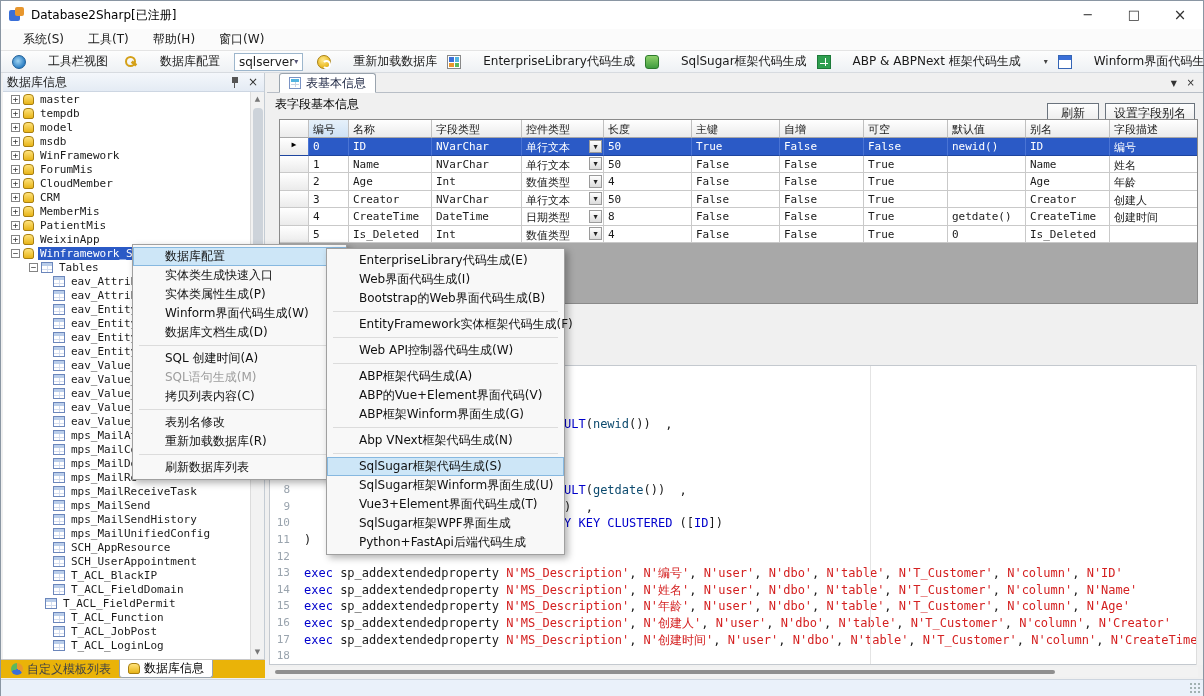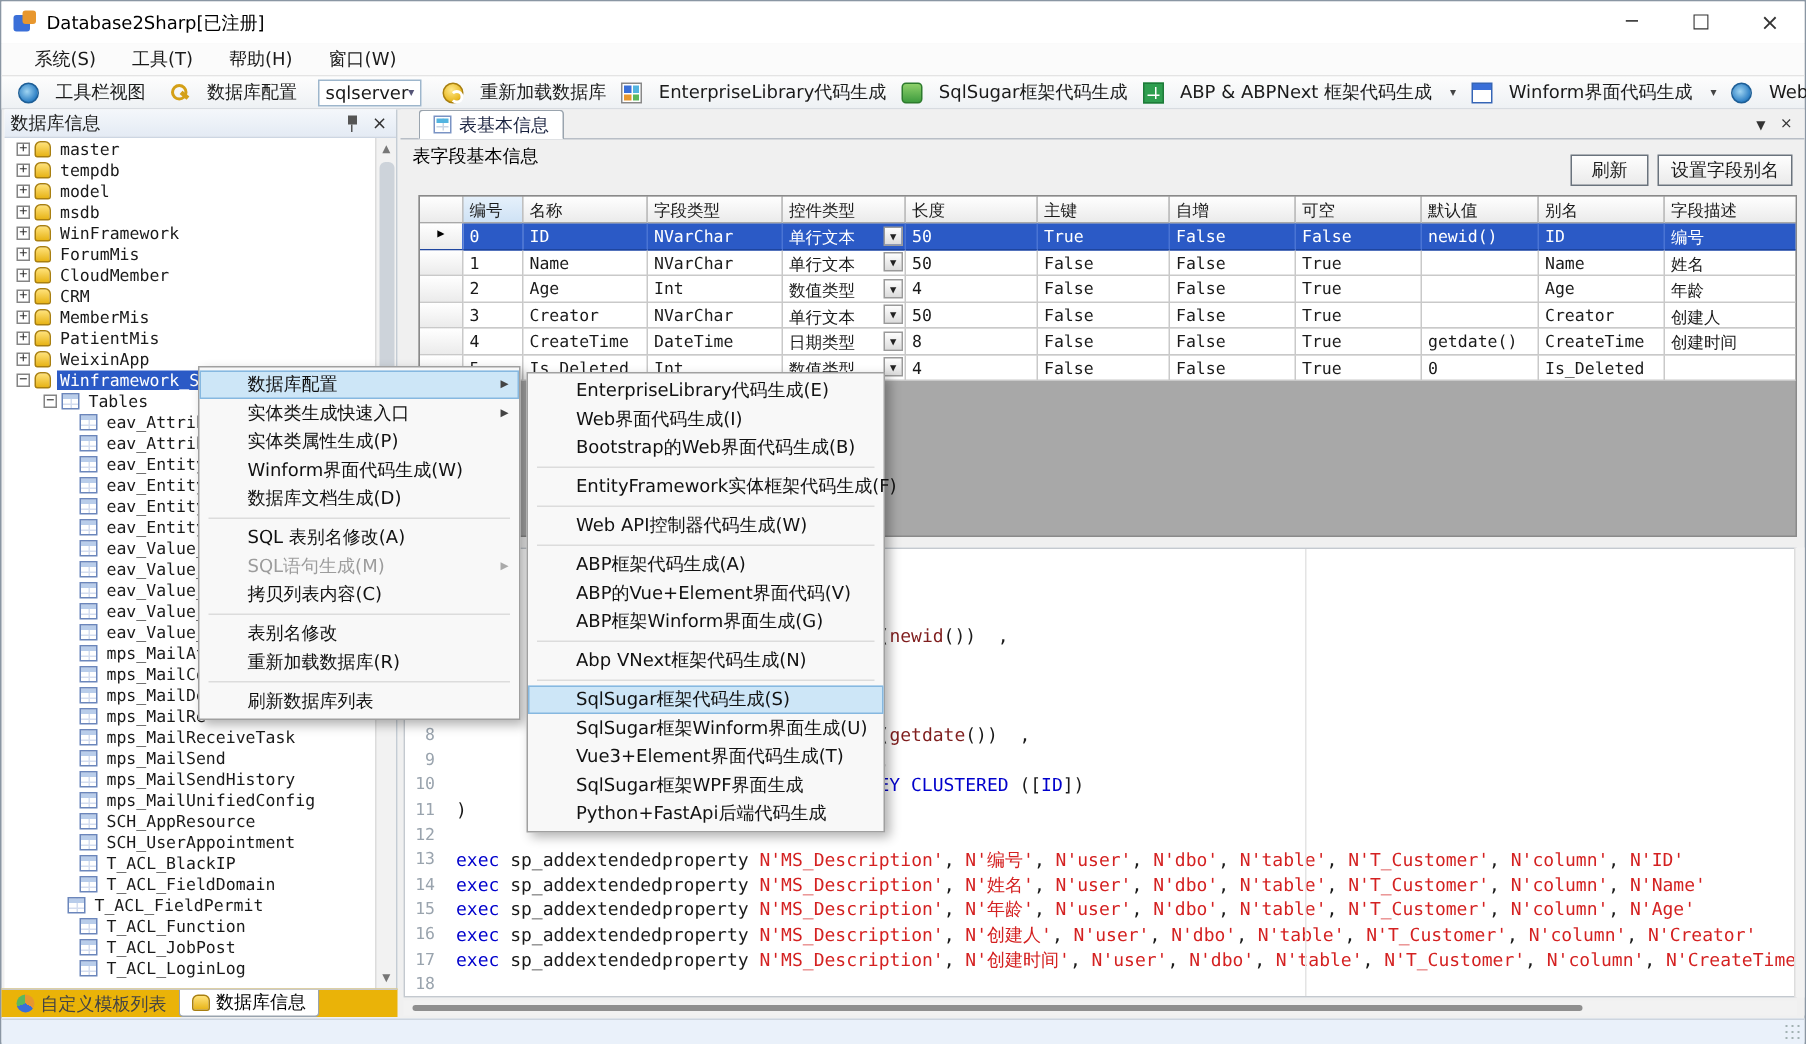--- a/index.html
+++ b/index.html
@@ -13,21 +13,21 @@
   .appicon:before { content:""; position:absolute; left:0; top:3px; width:11px; height:11px; background:#3a6fd8; border-radius:2px; }
   .appicon:after { content:""; position:absolute; left:6px; top:0; width:9px; height:9px; background:#e8972e; border-radius:2px; }
   .title-text { font-size:12px; color:#000; }
   .wctl { position:absolute; top:0; height:28px; width:46px; text-align:center; line-height:28px; font-size:13px; color:#333; }
   .wctl.min { right:92px; } .wctl.max { right:46px; } .wctl.cls { right:0; font-size:15px; }
 
   .menubar { position:absolute; left:0; top:28px; width:100%; height:22px; background:#fbfbfb; border-bottom:1px solid #e4e4e4; display:flex; align-items:center; padding-left:10px; }
   .menubar span { padding:2px 12px; }
 
   .toolbar { position:absolute; left:0; top:50px; width:100%; height:22px; background:linear-gradient(#fdfdfd,#eef1f4); border-bottom:1px solid #d7dbe0; display:flex; align-items:center; padding-left:6px; }
-  .tbtn { display:flex; align-items:center; gap:11px; padding:1px 5px; white-space:nowrap; }
+  .tbtn { display:flex; align-items:center; gap:22px; padding:1px 5px; white-space:nowrap; }
   .tsep { width:1px; height:16px; background:#cfcfcf; margin:0 3px; }
   .tdrop { font-size:8px; color:#444; margin-left:1px; }
   .combo { width:104px; height:18px; background:#fff; border:1px solid #9db6cc; display:flex; align-items:center; justify-content:space-between; padding:0 4px; margin:0 3px; }
   .combo .chev { font-size:8px; color:#557; }
 
   
   .ti { width:14px; height:14px; position:relative; flex:none; }
   .ti-globe { border-radius:50%; background:radial-gradient(circle at 5px 5px,#9fd4f2,#2d7fc4 70%); border:1px solid #1d5e96; }
   .ti-keys { }
   .ti-keys:before { content:""; position:absolute; left:1px; top:1px; width:7px; height:7px; border:2px solid #d4a018; border-radius:50%; }
@@ -87,49 +87,49 @@
       linear-gradient(#c8d4e4,#c8d4e4) 4px 0/1px 100% no-repeat; }
   .strip-ic { position:absolute; top:4px; font-size:10px; color:#333; }
   .strip-drop { right:26px; font-size:8px; top:6px; }
   .strip-x { right:8px; }
   .sectionlabel { position:absolute; left:8px; top:23px; font-size:12px; color:#000; }
   .btn { position:absolute; top:30px; height:21px; background:linear-gradient(#fefefe,#eaeaea); border:1px solid #6a737d; text-align:center; font-size:12px; line-height:19px; }
   .btn.refresh { right:104px; width:52px; }
   .btn.alias { right:8px; width:90px; }
 
   
-  .grid { position:absolute; left:12px; top:57px; width:919px; height:228px; background:#a8a8a8; border:1px solid #8a8a8a; overflow:hidden; }
+  .grid { position:absolute; left:12px; top:46px; width:919px; height:185px; background:#a8a8a8; border:1px solid #8a8a8a; overflow:hidden; }
   .ghead { display:flex; height:18px; }
   .gh { background:linear-gradient(#ffffff,#ebebeb); border-right:1px solid #c0c0c0; border-bottom:1px solid #a8a8a8; padding:2px 4px 0; font-family:"DejaVu Sans Mono",monospace; font-size:11px; white-space:nowrap; overflow:hidden; flex:none; }
   .gh.hl { background:linear-gradient(#e6f1fb,#cfe2f5); }
   .grow { display:flex; height:17.5px; background:#fff; }
   .gc { border-right:1px solid #c9c9c9; border-bottom:1px solid #c9c9c9; padding:2px 4px 0; font-family:"DejaVu Sans Mono",monospace; font-size:11px; white-space:nowrap; overflow:hidden; flex:none; position:relative; }
   .grow.sel .gc { background:#2b5ac6; color:#fff; border-right-color:#4a74d4; border-bottom-color:#1e459f; }
   .rowhdr { background:linear-gradient(#ffffff,#ebebeb) !important; color:#000 !important; text-align:center; font-size:8px; line-height:14px; padding:0; }
   .ddbtn { position:absolute; right:1px; top:1.5px; width:13px; height:13px; background:linear-gradient(#fefefe,#dcdcdc); border:1px solid #9a9a9a; font-size:7px; color:#222; text-align:center; line-height:12px; }
 
   
   .code { position:absolute; left:2px; top:292px; width:929px; height:300px; background:#fff; border:1px solid #c4c9cf; overflow:hidden; font-family:"DejaVu Sans Mono",monospace; font-size:12px; }
   .guide { position:absolute; left:600px; top:0; width:1px; height:100%; background:#e4e4e4; }
   .cline { display:flex; height:16.6px; line-height:16.6px; white-space:pre; }
   .lnum { width:30px; flex:none; text-align:right; padding-right:10px; color:#9aa4ae; font-size:11px; }
-  .tk-k { color:#0000cc; } .tk-f { color:#7f1d1d; } .tk-s { color:#d42121; } .tk-p { color:#1a1a1a; }
+  .tk-k { color:#0000cc; } .tk-f { color:#0c4a6e; } .tk-s { color:#d42121; } .tk-p { color:#1a1a1a; }
   .codevscroll { position:absolute; right:0; top:292px; width:7px; height:300px; background:#f2f2f2; border-left:1px solid #ddd; }
   .hscroll { position:absolute; left:2px; top:594px; width:929px; height:10px; background:#f2f2f2; }
   .hthumb { position:absolute; left:6px; top:3px; width:780px; height:4px; background:#8f8f8f; border-radius:2px; }
 
   
   .statusbar { position:absolute; left:0; top:678px; width:100%; height:17px; background:#eaf1fa; border-top:1px solid #cdd5df; }
   .grip { position:absolute; right:2px; bottom:2px; width:12px; height:12px;
       background:radial-gradient(circle at 2px 2px,#9aa 0 1px,transparent 1px) 0 0/4px 4px; opacity:.9; }
 
   
   .menu { position:absolute; background:#f8f8f8; border:1px solid #a0a0a0; box-shadow:3px 3px 7px rgba(0,0,0,.3); z-index:30; padding:2px 0; }
   .menu.ctx { left:131px; top:243px; width:215px; }
-  .menu.sub { left:350px; top:247px; width:239px; z-index:31; }
+  .menu.sub { left:325px; top:247px; width:239px; z-index:31; }
   .mi { height:19px; line-height:19px; padding-left:32px; padding-right:18px; position:relative; white-space:nowrap; font-size:12px; color:#111; }
   .mi .marr { position:absolute; right:7px; top:0; font-size:7px; color:#444; }
   .mi.hl { background:#cde6f7; outline:1px solid #86b8e0; outline-offset:-1px; }
   .mi.dis { color:#9c9c9c; } .mi.dis .marr { color:#aaa; }
   .msep { height:1px; background:#dcdcdc; margin:3px 6px; }
 </style>
 </head>
 <body>
 
 <div class="win">
@@ -540,21 +540,21 @@
     <div class="grip"></div>
   </div>
 
   <div class="menu ctx" id="ctxmenu">
       <div class="mi hl"><span>数据库配置</span><span class="marr">▶</span></div>
       <div class="mi"><span>实体类生成快速入口</span><span class="marr">▶</span></div>
       <div class="mi"><span>实体类属性生成(P)</span></div>
       <div class="mi"><span>Winform界面代码生成(W)</span></div>
       <div class="mi"><span>数据库文档生成(D)</span></div>
       <div class="msep"></div>
-      <div class="mi"><span>SQL 表别名修改(A)</span></div>
+      <div class="mi"><span>SQL 创建时间(A)</span></div>
       <div class="mi dis"><span>SQL语句生成(M)</span><span class="marr">▶</span></div>
       <div class="mi"><span>拷贝列表内容(C)</span></div>
       <div class="msep"></div>
       <div class="mi"><span>表别名修改</span></div>
       <div class="mi"><span>重新加载数据库(R)</span></div>
       <div class="msep"></div>
       <div class="mi"><span>刷新数据库列表</span></div>
     </div>
 
   <div class="menu sub" id="submenu">

